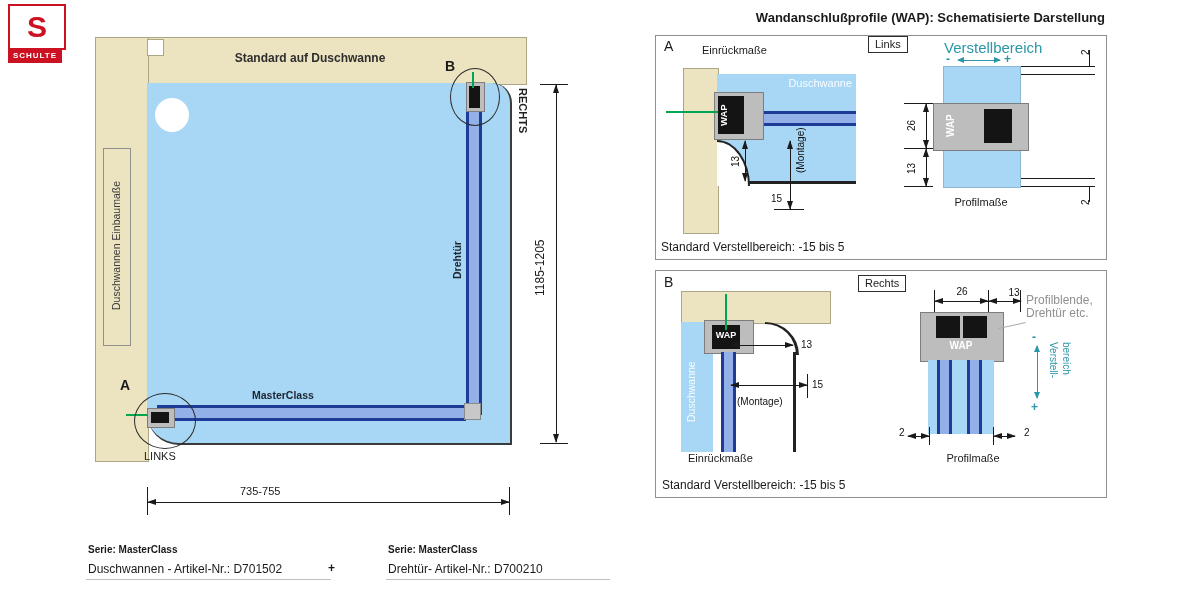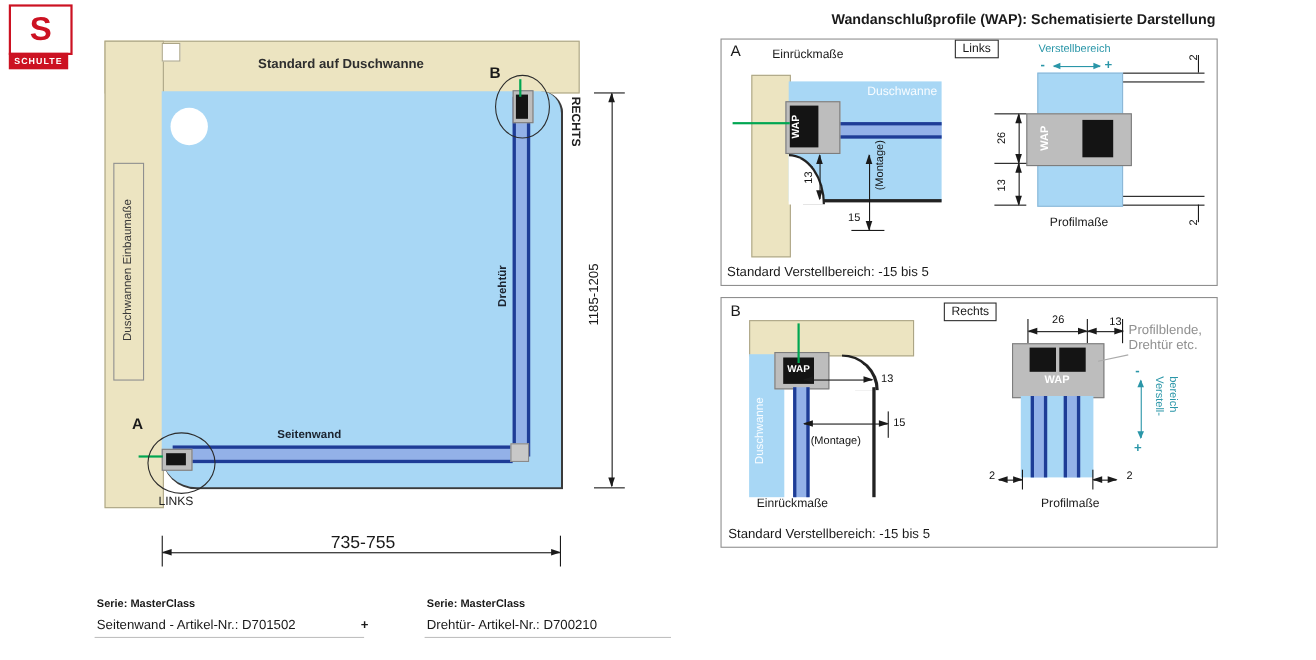--- a/index.html
+++ b/index.html
@@ -56,21 +56,21 @@
 <div class="abs" style="left:155px;top:98px;width:34px;height:34px;background:#fff;border-radius:50%"></div>
 
 <div class="abs" style="left:103px;top:148px;width:26px;height:196px;border:1px solid #8f8f8f">
   <div class="vtext" style="width:24px;height:194px;line-height:24px;font-size:10.5px;color:#3a3a3a">Duschwannen Einbaumaße</div>
 </div>
 
 <div class="abs profile-v" style="left:466px;top:88px;width:10px;height:327px"></div>
 <div class="abs vtext" style="left:451px;top:220px;width:16px;height:80px;font-size:10.5px;font-weight:700;color:#1c2430">Drehtür</div>
 
 <div class="abs profile-h" style="left:157px;top:405px;width:309px;height:10px"></div>
-<div class="abs" style="left:252px;top:389px;font-size:10.5px;font-weight:700;color:#1c2430">Seitenwand</div>
+<div class="abs" style="left:252px;top:389px;font-size:10.5px;font-weight:700;color:#1c2430">MasterClass</div>
 <div class="abs" style="left:464px;top:403px;width:15px;height:15px;background:#c8c8c8;border:1px solid #8a8a8a"></div>
 
 <div class="abs graybox" style="left:466px;top:82px;width:17px;height:28px"></div>
 <div class="abs blackbox" style="left:469px;top:86px;width:11px;height:22px"></div>
 <div class="abs" style="left:472px;top:72px;width:2px;height:16px;background:#00a651"></div>
 <div class="abs" style="left:450px;top:68px;width:48px;height:56px;border:1px solid #2c2c2c;border-radius:50%"></div>
 <div class="abs" style="left:445px;top:58px;font-size:14px;font-weight:700">B</div>
 <div class="abs vtextcw" style="left:513px;top:88px;width:16px;height:70px;font-size:11px;font-weight:700;color:#222">RECHTS</div>
 
 <div class="abs graybox" style="left:147px;top:408px;width:26px;height:18px"></div>
@@ -81,29 +81,29 @@
 <div class="abs" style="left:144px;top:450px;font-size:11px;color:#222">LINKS</div>
 
 <div class="abs tick-h" style="left:540px;top:84px;width:28px"></div>
 <div class="abs tick-h" style="left:540px;top:443px;width:28px"></div>
 <div class="abs arrow-v" style="left:556px;top:85px;height:357px"></div>
 <div class="abs vtext" style="left:533px;top:210px;width:16px;height:115px;font-size:12px">1185-1205</div>
 
 <div class="abs tick-v" style="left:147px;top:487px;height:28px"></div>
 <div class="abs tick-v" style="left:509px;top:487px;height:28px"></div>
 <div class="abs arrow-h" style="left:148px;top:502px;width:361px"></div>
-<div class="abs" style="left:240px;top:485px;width:180px;text-align:center;font-size:16px">735-755</div>
+<div class="abs" style="left:240px;top:485px;width:180px;font-size:11px">735-755</div>
 
 <div class="abs" style="left:655px;top:10px;width:450px;text-align:right;font-size:13px;font-weight:700">Wandanschlußprofile (WAP): Schematisierte Darstellung</div>
 
 <div class="abs panel" style="left:655px;top:35px;width:450px;height:223px"></div>
 <div class="abs" style="left:664px;top:38px;font-size:14px">A</div>
 <div class="abs" style="left:702px;top:44px;font-size:11px">Einrückmaße</div>
 <div class="abs boxed" style="left:868px;top:36px">Links</div>
-<div class="abs teal" style="left:944px;top:39px;font-size:10px">Verstellbereich</div>
+<div class="abs teal" style="left:944px;top:39px;font-size:15px">Verstellbereich</div>
 <div class="abs teal" style="left:946px;top:52px;font-size:12px;font-weight:700">-</div>
 <div class="abs tarrow-h" style="left:958px;top:60px;width:42px"></div>
 <div class="abs teal" style="left:1004px;top:52px;font-size:12px;font-weight:700">+</div>
 
 <div class="abs beige" style="left:683px;top:68px;width:34px;height:164px"></div>
 <div class="abs blue" style="left:717px;top:74px;width:139px;height:109px"></div>
 <div class="abs" style="left:762px;top:77px;width:90px;text-align:right;font-size:11px;color:#f8fcff">Duschwanne</div>
 <div class="abs" style="left:746px;top:181px;width:110px;height:3px;background:#222"></div>
 <div class="abs" style="left:717px;top:140px;width:31px;height:44px;background:#fff;border-top:2px solid #222;border-right:2px solid #222;border-top-right-radius:100% 100%"></div>
 <div class="abs profile-h" style="left:758px;top:111px;width:98px;height:9px"></div>
@@ -191,19 +191,19 @@
 <div class="abs arrow-h" style="left:908px;top:436px;width:21px"></div>
 <div class="abs tick-v" style="left:929px;top:427px;height:18px"></div>
 <div class="abs dimlbl" style="left:1024px;top:427px">2</div>
 <div class="abs arrow-h" style="left:994px;top:436px;width:21px"></div>
 <div class="abs tick-v" style="left:993px;top:427px;height:18px"></div>
 <div class="abs" style="left:928px;top:452px;width:90px;text-align:center;font-size:11px">Profilmaße</div>
 <div class="abs" style="left:662px;top:478px;font-size:12px">Standard Verstellbereich: -15 bis 5</div>
 
 <div class="abs" style="left:88px;top:544px;font-size:10px;font-weight:700">Serie: MasterClass</div>
 <div class="abs" style="left:86px;top:559px;width:245px;height:20px;border-bottom:1px solid #c0c0c0">
-  <span style="font-size:12px;padding-left:2px">Seitenwand - Artikel-Nr.: D701502</span>
+  <span style="font-size:12px;padding-left:2px">Duschwannen - Artikel-Nr.: D701502</span>
 </div>
 <div class="abs" style="left:328px;top:561px;font-size:12px;font-weight:700">+</div>
 <div class="abs" style="left:388px;top:544px;font-size:10px;font-weight:700">Serie: MasterClass</div>
 <div class="abs" style="left:386px;top:559px;width:224px;height:20px;border-bottom:1px solid #c0c0c0">
   <span style="font-size:12px;padding-left:2px">Drehtür- Artikel-Nr.: D700210</span>
 </div>
 
 </body></html>

